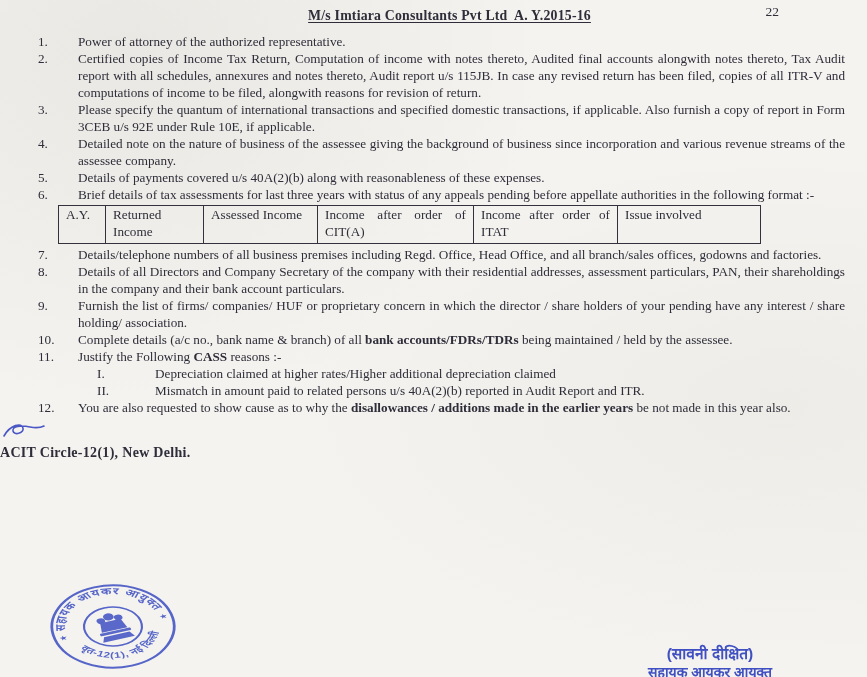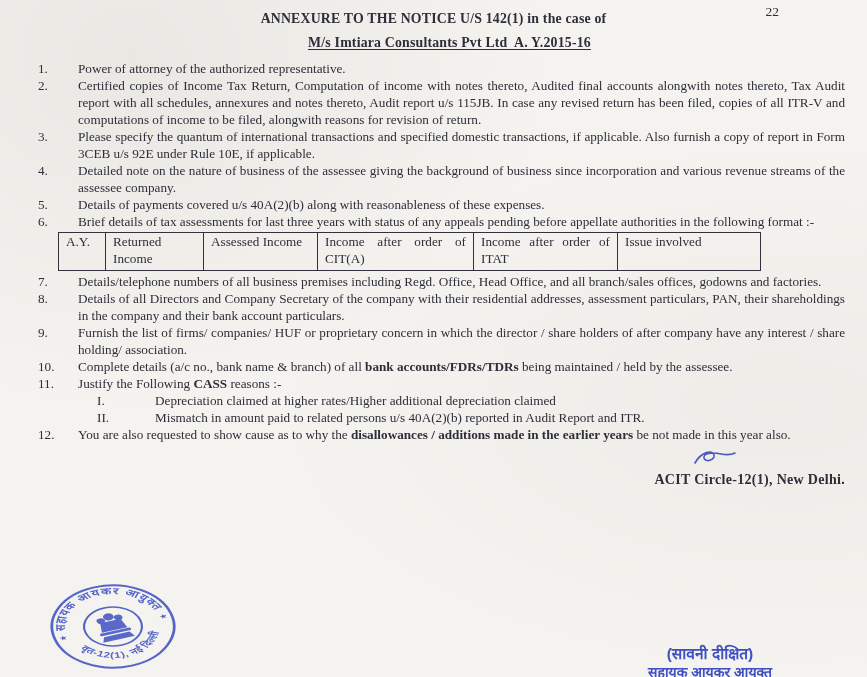--- a/index.html
+++ b/index.html
@@ -66,21 +66,21 @@
   .col-ay { width: 47px; }
   .col-ret { width: 98px; }
   .col-ass { width: 114px; }
   .col-cit { width: 156px; }
   .col-itat { width: 144px; }
   .col-issue { width: 143px; }
   b, .bold { font-weight: bold; }
   .signoff {
     margin-top: 5px;
     padding-right: 22px;
-    text-align: right;
+    text-align: left;
   }
   .signoff .scribble-wrap { margin-right: 108px; display: inline-block; }
   .signoff .name { font-weight: bold; font-size: 14px; letter-spacing: 0.3px; }
   .hindi-stamp-text {
     position: absolute;
     left: 575px; top: 597px; width: 270px;
     text-align: center;
     color: #4050c2;
     font-family: "Liberation Sans", "DejaVu Sans", sans-serif;
     font-weight: bold;
@@ -97,21 +97,20 @@
     filter: blur(0.25px);
   }
 </style>
 </head>
 <body>
 
 <div class="page">
 
   <div class="page-number">22</div>
 
-  <div class="doc-title">ANNEXURE TO THE NOTICE U/S 142(1) in the case of</div>
   <div class="doc-subtitle">
     <span>M/s Imtiara Consultants Pvt Ltd&nbsp; A. Y.2015-16</span>
   </div>
 
   <div class="list">
 
     <div class="item">
       <span class="num">1.</span>
       <div class="txt">Power of attorney of the authorized representative.</div>
     </div>
@@ -167,21 +166,21 @@
       <div class="txt">Details/telephone numbers of all business premises including Regd. Office, Head Office, and all branch/sales offices, godowns and factories.</div>
     </div>
 
     <div class="item">
       <span class="num">8.</span>
       <div class="txt">Details of all Directors and Company Secretary of the company with their residential addresses, assessment particulars, PAN, their shareholdings in the company and their bank account particulars.</div>
     </div>
 
     <div class="item">
       <span class="num">9.</span>
-      <div class="txt">Furnish the list of firms/ companies/ HUF or proprietary concern in which the director / share holders of after company have any interest / share holding/ association.</div>
+      <div class="txt">Furnish the list of firms/ companies/ HUF or proprietary concern in which the director / share holders of your pending have any interest / share holding/ association.</div>
     </div>
 
     <div class="item">
       <span class="num">10.</span>
       <div class="txt"><span>Complete details (a/c no., bank name &amp; branch) of all </span><b>bank accounts/FDRs/TDRs</b><span> being maintained / held by the assessee.</span></div>
     </div>
 
     <div class="item">
       <span class="num">11.</span>
       <div class="txt"><span>Justify the Following </span><b>CASS</b><span> reasons :-</span></div>

